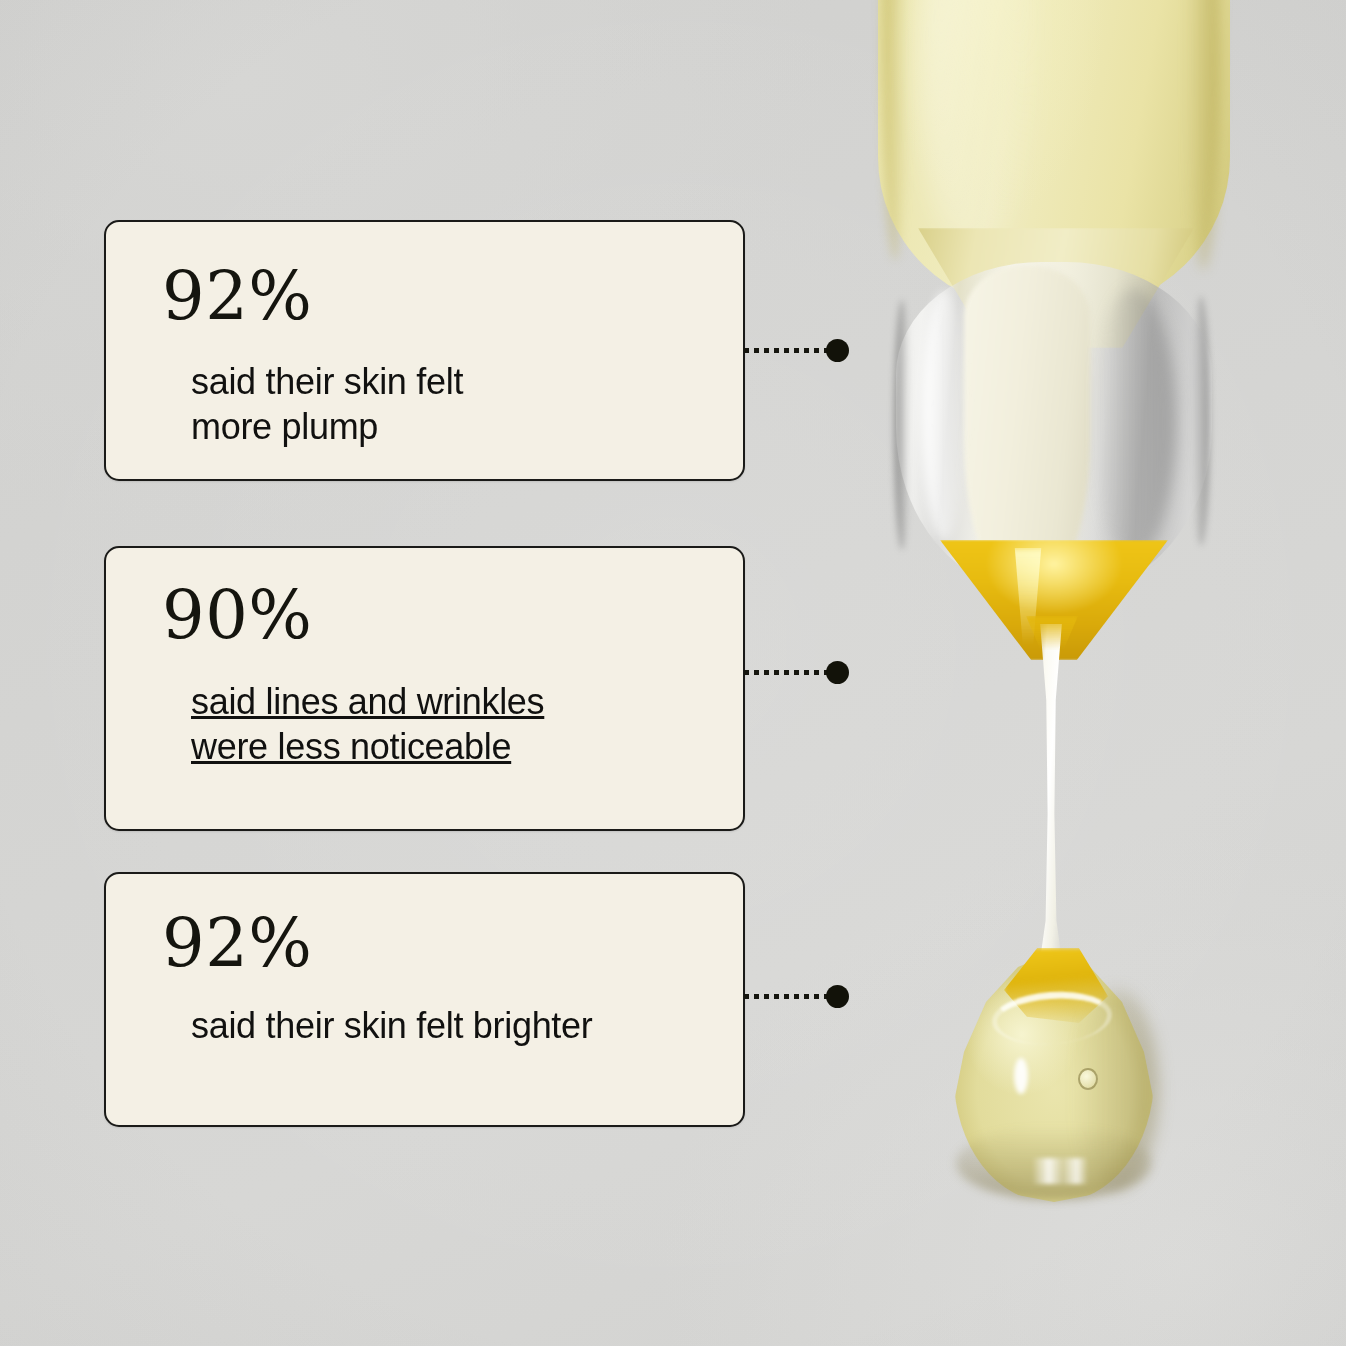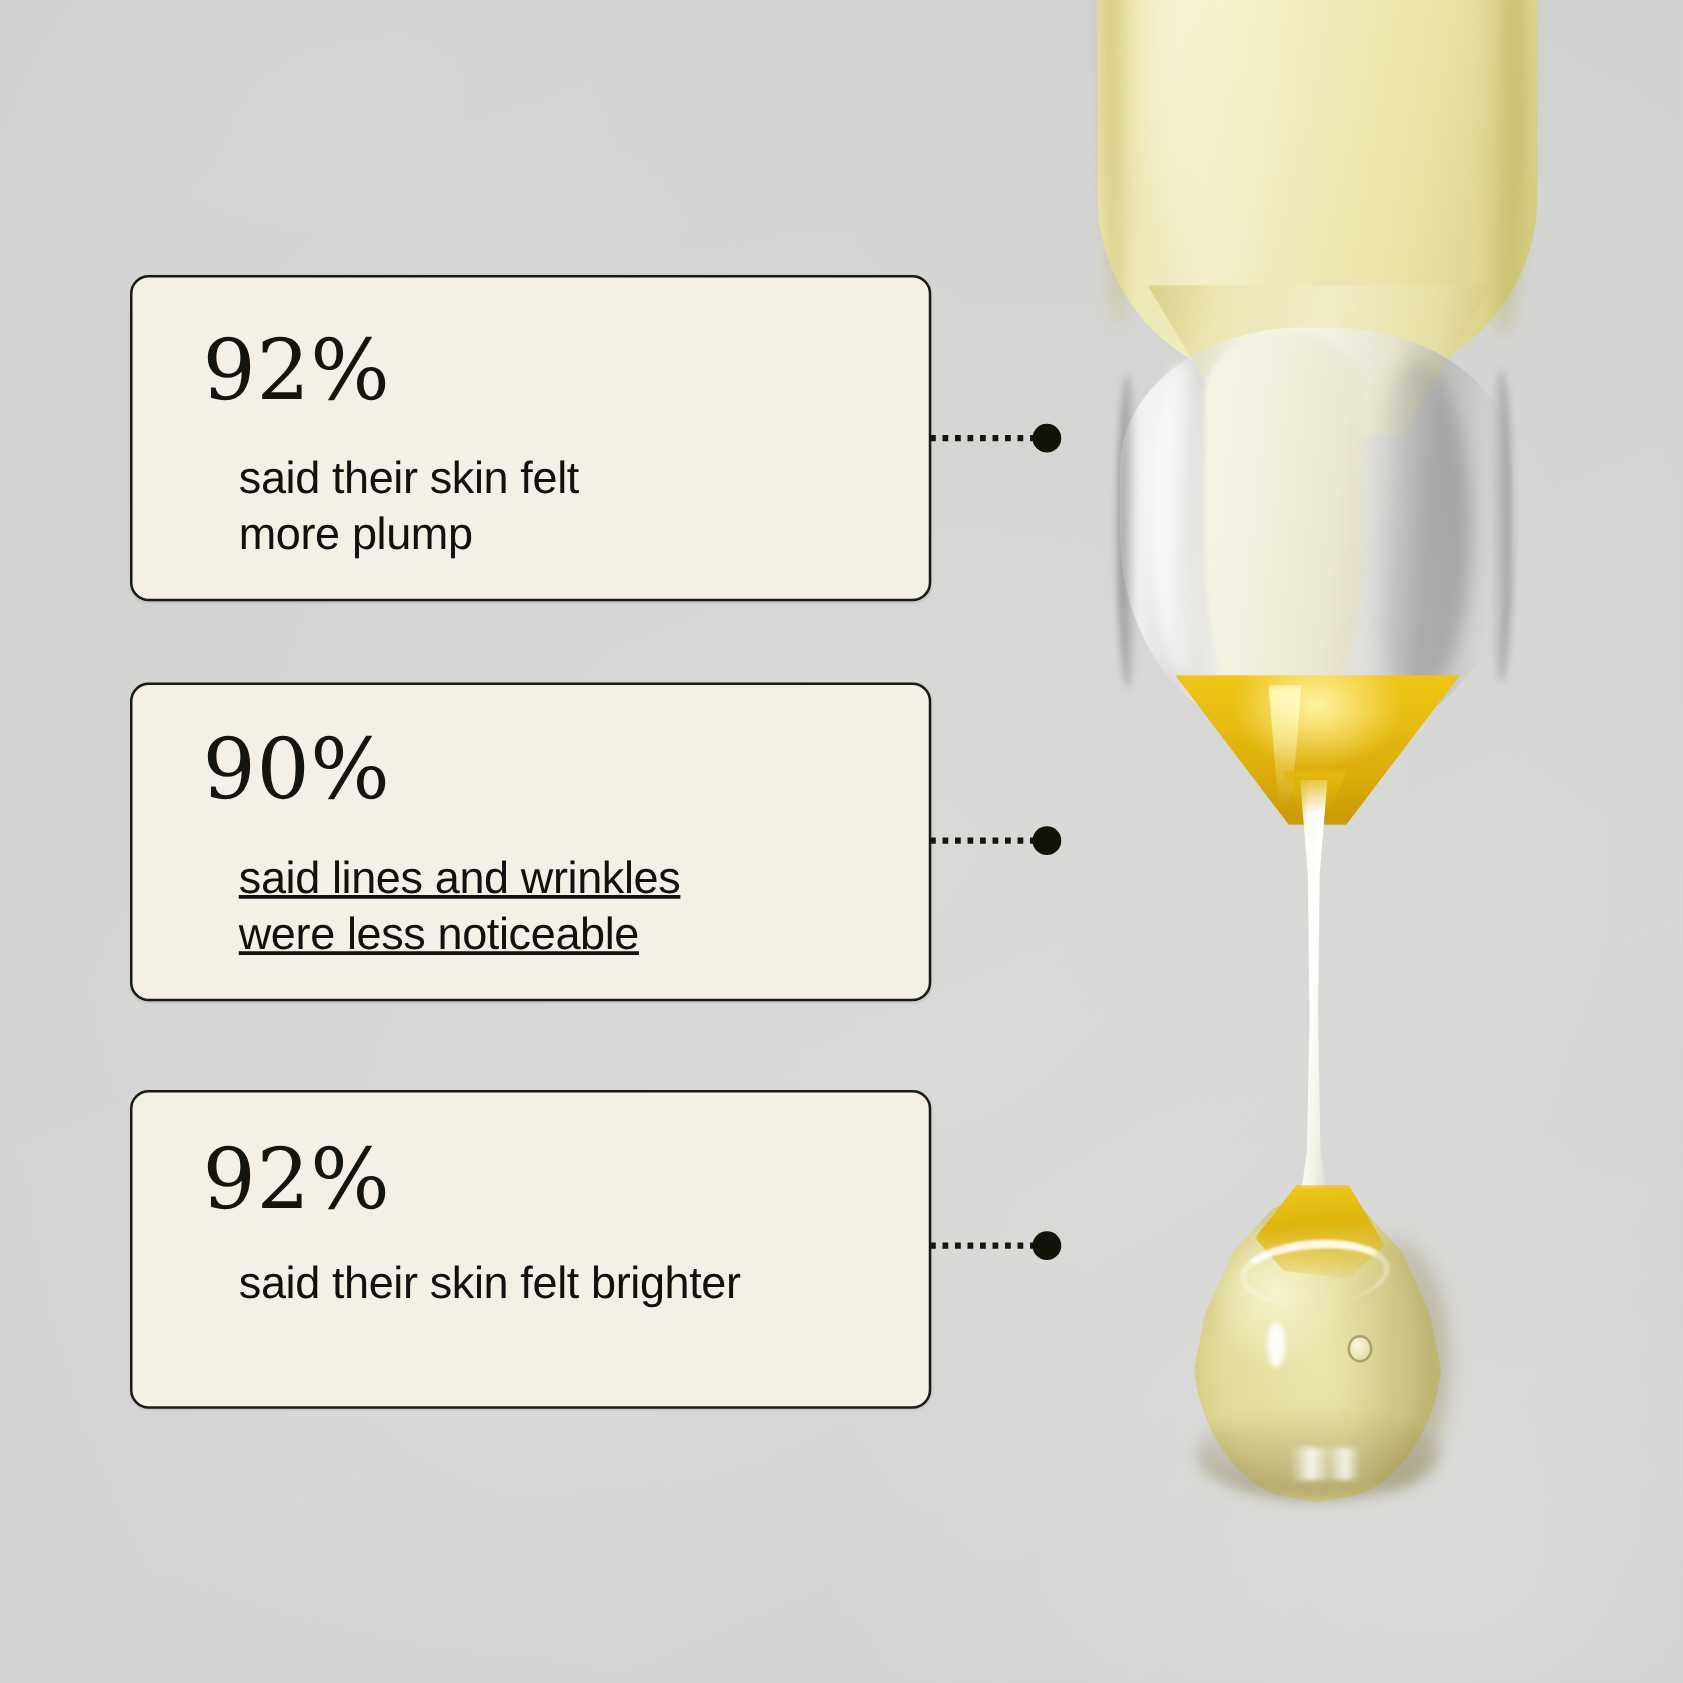--- a/index.html
+++ b/index.html
@@ -27,21 +27,21 @@
   
   .card {
     position:absolute;
     left:104px; width:641px;
     background:#f4f0e5;
     border:2px solid #1a1a18;
     border-radius:15px;
     box-shadow:0 1px 2px rgba(0,0,0,0.10);
   }
   #card-1 { top:220px; height:261px; }
-  #card-2 { top:546px; height:255px; }
+  #card-2 { top:546px; height:285px; }
   #card-3 { top:872px; height:255px; }
 
   .pct {
     position:absolute; left:56px;
     font-family:"DejaVu Serif","Liberation Serif", serif;
     font-size:67px;
     font-weight:400;
     color:#15150f;
     letter-spacing:0.5px;
     line-height:1;

